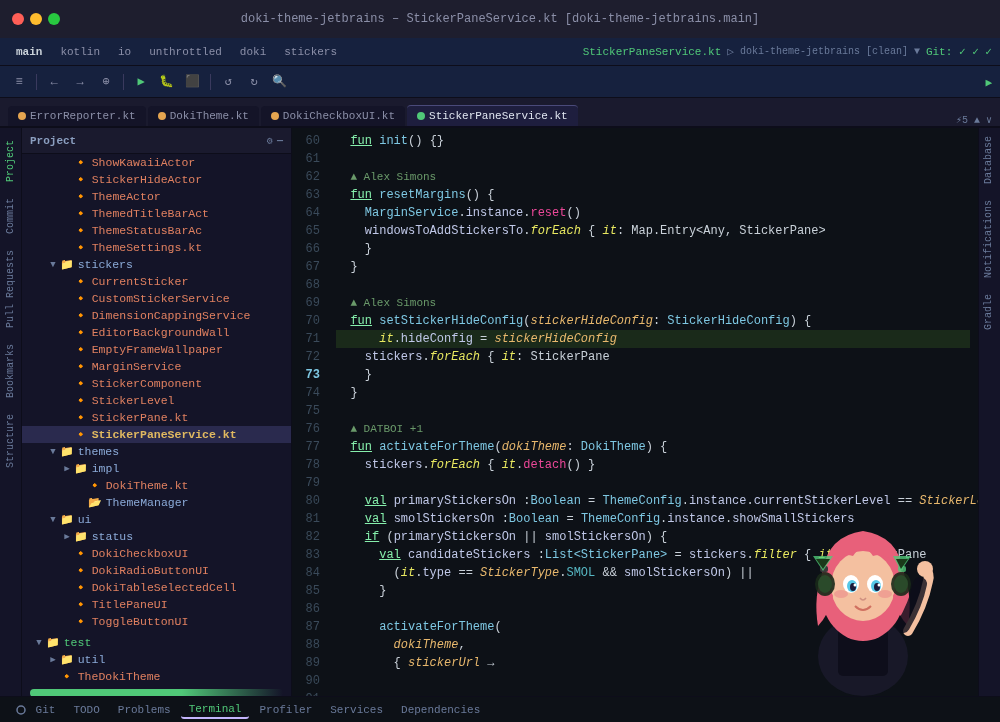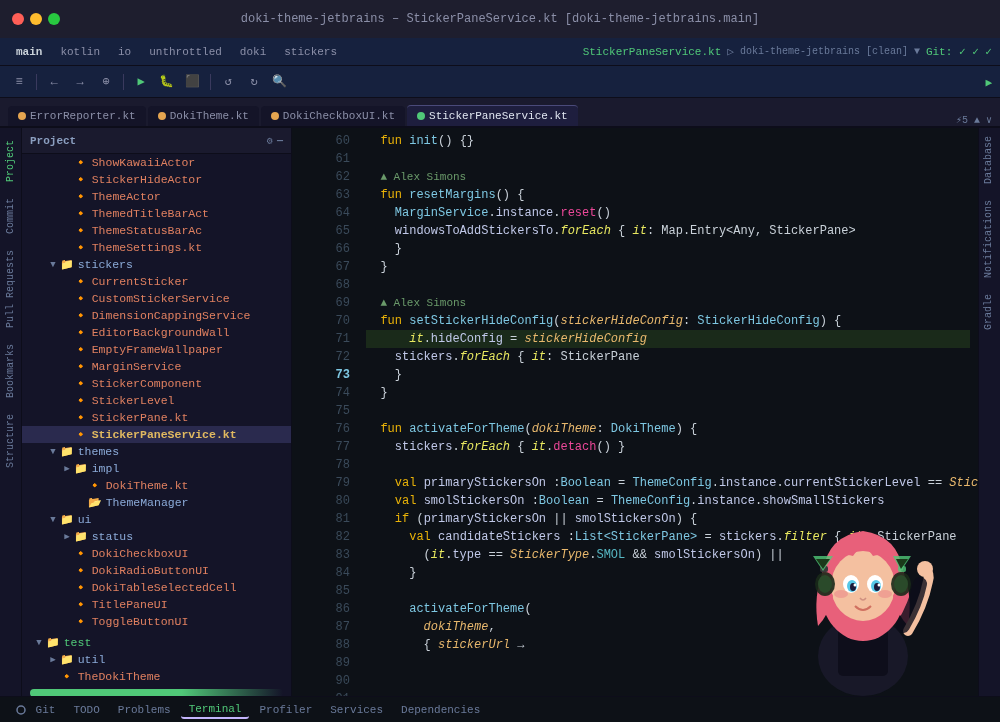--- a/index.html
+++ b/index.html
@@ -201,21 +201,20 @@
       cursor: pointer;
     }
     .left-vert-item.active { color: #50c878; }
 
     
     .editor-area {
       flex: 1;
       background: #0d1117;
       overflow: hidden;
       position: relative;
-      padding-left: 30px;
     }
     .editor-content {
       display: flex;
       height: 100%;
     }
     .line-numbers {
       width: 36px;
       background: #0d1117;
       padding: 4px 0;
       text-align: right;
@@ -235,21 +234,21 @@
       overflow-x: hidden;
       position: relative;
     }
     .code-line {
       height: 18px;
       white-space: pre;
     }
     .code-line.highlighted { background: #1a2a1a; }
 
     
-    .kw { color: #eab308; }
+    .kw { color: #86efac; text-decoration: underline; }
     .fn { color: #7ec8e3; }
     .type { color: #7ec8e3; }
     .param { color: #e8b86d; font-style: italic; }
     .method { color: #ec4899; }
     .it-kw { color: #e8e860; font-style: italic; }
     .prop { color: #c0c8e8; }
     .bool-val { color: #56b6c2; }
     .author { color: #6a9a6a; font-size: 11px; }
 
     
@@ -587,20 +586,21 @@
         <div class="code-line">    }</div>
         <div class="code-line">  }</div>
         <div class="code-line"></div>
         <div class="code-line">  <span class="author">▲ Alex Simons</span></div>
         <div class="code-line">  <span class="kw">fun</span> <span class="fn">setStickerHideConfig</span>(<span class="param">stickerHideConfig</span>: <span class="type">StickerHideConfig</span>) {</div>
         <div class="code-line highlighted">      <span class="it-kw">it</span>.<span class="prop">hideConfig</span> = <span class="param">stickerHideConfig</span></div>
         <div class="code-line">    <span class="prop">stickers</span>.<span class="it-kw">forEach</span> { <span class="it-kw">it</span>: StickerPane</div>
         <div class="code-line">    }</div>
         <div class="code-line">  }</div>
         <div class="code-line"></div>
+        <div class="code-line">  <span class="author">▲ DATBOI +1</span></div>
         <div class="code-line">  <span class="kw">fun</span> <span class="fn">activateForTheme</span>(<span class="param">dokiTheme</span>: <span class="type">DokiTheme</span>) {</div>
         <div class="code-line">    <span class="prop">stickers</span>.<span class="it-kw">forEach</span> { <span class="it-kw">it</span>.<span class="method">detach</span>() }</div>
         <div class="code-line"></div>
         <div class="code-line">    <span class="kw">val</span> <span class="prop">primaryStickersOn</span> :<span class="type">Boolean</span> = <span class="type">ThemeConfig</span>.<span class="prop">instance</span>.<span class="prop">currentStickerLevel</span> == <span class="param">StickerLevel</span>.</div>
         <div class="code-line">    <span class="kw">val</span> <span class="prop">smolStickersOn</span> :<span class="type">Boolean</span> = <span class="type">ThemeConfig</span>.<span class="prop">instance</span>.<span class="prop">showSmallStickers</span></div>
         <div class="code-line">    <span class="kw">if</span> (<span class="prop">primaryStickersOn</span> || <span class="prop">smolStickersOn</span>) {</div>
         <div class="code-line">      <span class="kw">val</span> <span class="prop">candidateStickers</span> :<span class="type">List&lt;StickerPane&gt;</span> = <span class="prop">stickers</span>.<span class="it-kw">filter</span> { <span class="it-kw">it</span>: StickerPane</div>
         <div class="code-line">        (<span class="it-kw">it</span>.<span class="prop">type</span> == <span class="param">StickerType</span>.<span class="bool-val">SMOL</span> &amp;&amp; <span class="prop">smolStickersOn</span>) ||</div>
         <div class="code-line">      }</div>
         <div class="code-line"></div>

